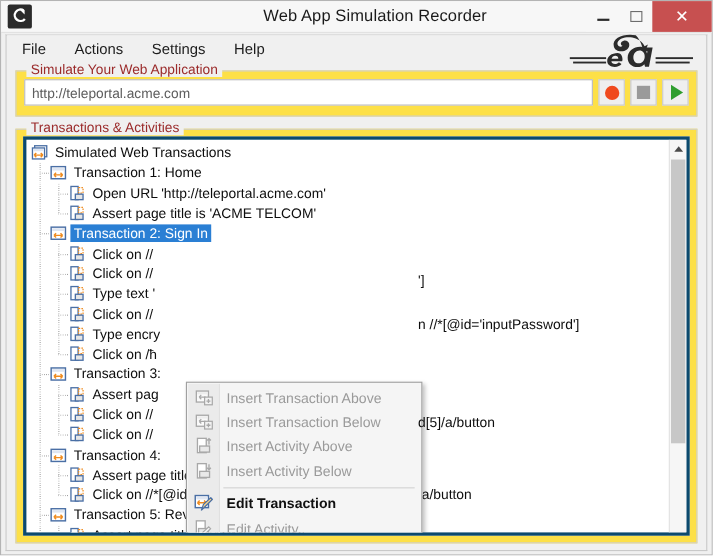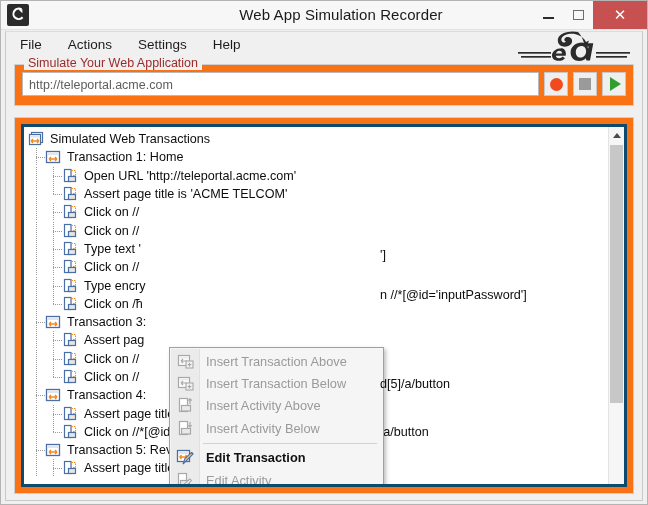--- a/index.html
+++ b/index.html
@@ -59,21 +59,21 @@
     white-space:nowrap;
   }
   .logo{
     position:absolute;right:8px;top:-2px;width:118px;height:34px;
   }
   .logo svg{display:block;}
 
   
   .group{
     position:absolute;box-sizing:border-box;
-    border:1px solid #cfcfcf;background:#f97316;
+    border:1px solid #cfcfcf;background:#fde047;
   }
   .group-title{
     position:absolute;top:-9px;left:9px;background:#f0f0f0;
     padding:0 4px;font-size:12.5px;color:#9b2b2b;white-space:nowrap;
   }
 
   #group-sim{left:8px;top:32px;right:8px;height:42px;}
   #group-tx{left:8px;top:85px;right:8px;bottom:6px;}
 
   .url-row{
@@ -244,20 +244,21 @@
         <div class="tbtn">
             <span class="sq-stop"></span>
           </div>
         <div class="tbtn">
             <span class="tri-play"></span>
           </div>
       </div>
     </div>
 
     <div class="group" id="group-tx">
+      <div class="group-title">Transactions &amp; Activities</div>
 
       <div class="tree-panel">
         <div class="tree-scroll">
           <div class="tree-inner" id="tree-inner">
               <div class="trow">
                 <span class="ticon">
                   <svg width="16" height="16" viewBox="0 0 16 16">
                     <rect x="3.5" y="1.5" width="11" height="10" fill="#fff" stroke="#4a6fa5" stroke-width="1.2"></rect>
                     <rect x="1.5" y="3.5" width="11" height="10" fill="#fff" stroke="#4a6fa5" stroke-width="1.2"></rect>
                     <rect x="2.5" y="4.5" width="9" height="2" fill="#dfe6f2"></rect>
@@ -293,20 +294,31 @@
                 <span class="guide v"></span>
                 <span class="guide l"></span>
                 <span class="ticon">
                   <svg width="16" height="16" viewBox="0 0 16 16">
                     <rect x="2.5" y="1.5" width="6.5" height="12" fill="#fff" stroke="#4a6fa5" stroke-width="1.2"></rect>
                     <rect x="9.5" y="2.5" width="4" height="5" fill="none" stroke="#ef8b1e" stroke-width="1.1" stroke-dasharray="1.4,1.1"></rect>
                     <rect x="6.5" y="8.5" width="7" height="5" fill="#e6e6e6" stroke="#4a6fa5" stroke-width="1.2"></rect>
                   </svg>
                 </span>
                 <span class="lbl">Assert page title is 'ACME TELCOM'</span>
+              </div>
+              <div class="trow selected">
+                <span class="guide t"></span>
+                <span class="ticon">
+                  <svg width="16" height="16" viewBox="0 0 16 16">
+                    <rect x="1.5" y="2.5" width="13" height="11" fill="#fff" stroke="#4a6fa5" stroke-width="1.3"></rect>
+                    <rect x="2.5" y="3.5" width="11" height="2.5" fill="#dfe6f2"></rect>
+                    <path d="M4 10 h8 M4 10 l2 -2 M4 10 l2 2 M12 10 l-2 -2 M12 10 l-2 2" stroke="#ef8b1e" stroke-width="1.3" fill="none"></path>
+                  </svg>
+                </span>
+                <span class="lbl">Transaction 2: Sign In</span>
               </div>
               <div class="trow">
                 <span class="guide v"></span>
                 <span class="guide t"></span>
                 <span class="ticon">
                   <svg width="16" height="16" viewBox="0 0 16 16">
                     <rect x="2.5" y="1.5" width="6.5" height="12" fill="#fff" stroke="#4a6fa5" stroke-width="1.2"></rect>
                     <rect x="9.5" y="2.5" width="4" height="5" fill="none" stroke="#ef8b1e" stroke-width="1.1" stroke-dasharray="1.4,1.1"></rect>
                     <rect x="6.5" y="8.5" width="7" height="5" fill="#e6e6e6" stroke="#4a6fa5" stroke-width="1.2"></rect>
                   </svg>

